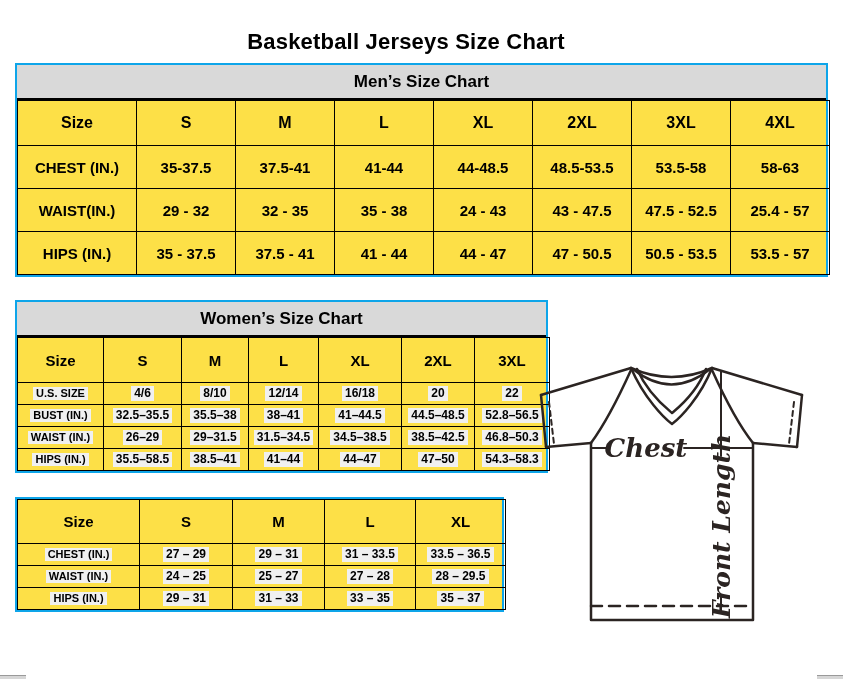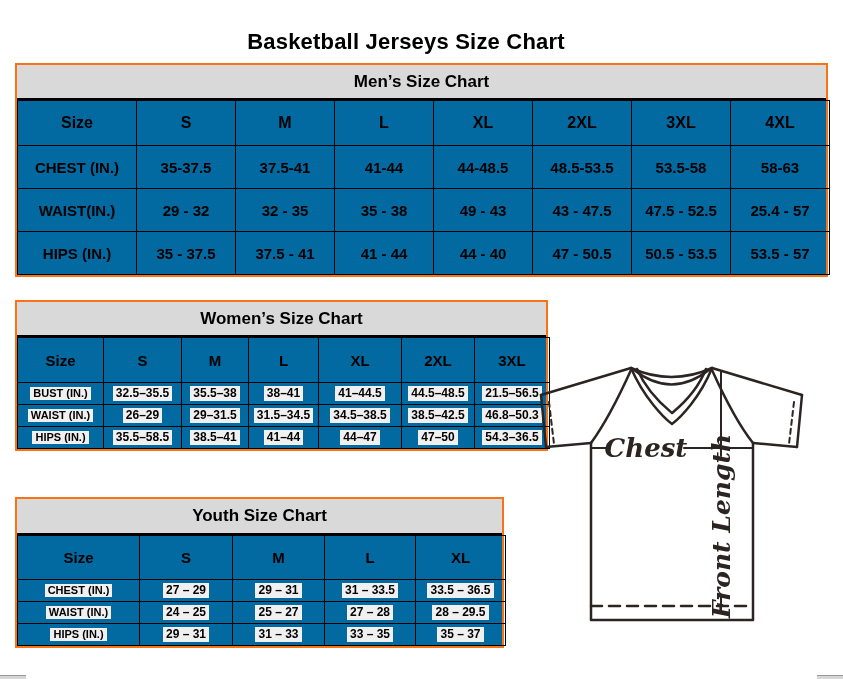--- a/index.html
+++ b/index.html
@@ -5,21 +5,21 @@
   html,body{margin:0;padding:0;}
   body{
     width:843px;height:679px;position:relative;background:#ffffff;
     font-family:"Liberation Sans",sans-serif;color:#000;overflow:hidden;
   }
   *{box-sizing:border-box;}
   .page-title{
     position:absolute;top:5px;left:0;width:812px;text-align:center;
     font-size:22px;font-weight:bold;letter-spacing:0.2px;margin-top:24px;
   }
-  .chart{position:absolute;border:2px solid #f97316;background:#0369a1;}
+  .chart{position:absolute;border:2px solid #0ea5e9;background:#fde047;}
   .chart-title{
     background:#d9d9d9;border-bottom:2px solid #000;
     display:flex;align-items:center;justify-content:center;
     font-weight:bold;font-size:17px;
   }
   table{border-collapse:collapse;table-layout:fixed;width:100%;}
   th,td{border:1px solid #000;text-align:center;font-weight:bold;padding:0;vertical-align:middle;}
   
   #men .chart-title{height:35px;}
   #men th{height:45px;font-size:16px;}
@@ -86,31 +86,31 @@
           <td><span class="cellval">44-48.5</span></td>
           <td><span class="cellval">48.5-53.5</span></td>
           <td><span class="cellval">53.5-58</span></td>
           <td><span class="cellval">58-63</span></td>
         </tr>
         <tr>
           <td class="rowlabel"><span class="cellval">WAIST(IN.)</span></td>
           <td><span class="cellval">29 - 32</span></td>
           <td><span class="cellval">32 - 35</span></td>
           <td><span class="cellval">35 - 38</span></td>
-          <td><span class="cellval">49 - 43</span></td>
+          <td><span class="cellval">24 - 43</span></td>
           <td><span class="cellval">43 - 47.5</span></td>
           <td><span class="cellval">47.5 - 52.5</span></td>
           <td><span class="cellval">25.4 - 57</span></td>
         </tr>
         <tr>
           <td class="rowlabel"><span class="cellval">HIPS (IN.)</span></td>
           <td><span class="cellval">35 - 37.5</span></td>
           <td><span class="cellval">37.5 - 41</span></td>
           <td><span class="cellval">41 - 44</span></td>
-          <td><span class="cellval">44 - 40</span></td>
+          <td><span class="cellval">44 - 47</span></td>
           <td><span class="cellval">47 - 50.5</span></td>
           <td><span class="cellval">50.5 - 53.5</span></td>
           <td><span class="cellval">53.5 - 57</span></td>
         </tr>
       </tbody>
     </table>
 </div>
 
 <div id="women" class="chart thin" style="left:15px;top:300px;width:533px;">
   <div class="chart-title">Women’s Size Chart</div>
@@ -130,52 +130,60 @@
           <th>S</th>
           <th>M</th>
           <th>L</th>
           <th>XL</th>
           <th>2XL</th>
           <th>3XL</th>
         </tr>
       </thead>
       <tbody>
         <tr>
+          <td class="rowlabel"><span class="cellval">U.S. SIZE</span></td>
+          <td><span class="cellval">4/6</span></td>
+          <td><span class="cellval">8/10</span></td>
+          <td><span class="cellval">12/14</span></td>
+          <td><span class="cellval">16/18</span></td>
+          <td><span class="cellval">20</span></td>
+          <td><span class="cellval">22</span></td>
+        </tr>
+        <tr>
           <td class="rowlabel"><span class="cellval">BUST (IN.)</span></td>
           <td><span class="cellval">32.5–35.5</span></td>
           <td><span class="cellval">35.5–38</span></td>
           <td><span class="cellval">38–41</span></td>
           <td><span class="cellval">41–44.5</span></td>
           <td><span class="cellval">44.5–48.5</span></td>
-          <td><span class="cellval">21.5–56.5</span></td>
+          <td><span class="cellval">52.8–56.5</span></td>
         </tr>
         <tr>
           <td class="rowlabel"><span class="cellval">WAIST (IN.)</span></td>
           <td><span class="cellval">26–29</span></td>
           <td><span class="cellval">29–31.5</span></td>
           <td><span class="cellval">31.5–34.5</span></td>
           <td><span class="cellval">34.5–38.5</span></td>
           <td><span class="cellval">38.5–42.5</span></td>
           <td><span class="cellval">46.8–50.3</span></td>
         </tr>
         <tr>
           <td class="rowlabel"><span class="cellval">HIPS (IN.)</span></td>
           <td><span class="cellval">35.5–58.5</span></td>
           <td><span class="cellval">38.5–41</span></td>
           <td><span class="cellval">41–44</span></td>
           <td><span class="cellval">44–47</span></td>
           <td><span class="cellval">47–50</span></td>
-          <td><span class="cellval">54.3–36.5</span></td>
+          <td><span class="cellval">54.3–58.3</span></td>
         </tr>
       </tbody>
     </table>
 </div>
 
 <div id="youth" class="chart thin" style="left:15px;top:497px;width:489px;">
-  <div class="chart-title">Youth Size Chart</div>
   <table>
     <colgroup>
       <col style="width:122px">
         <col style="width:93px">
         <col style="width:92px">
         <col style="width:91px">
       <col style="width:90px">
     </colgroup>
   <thead>
         <tr>

